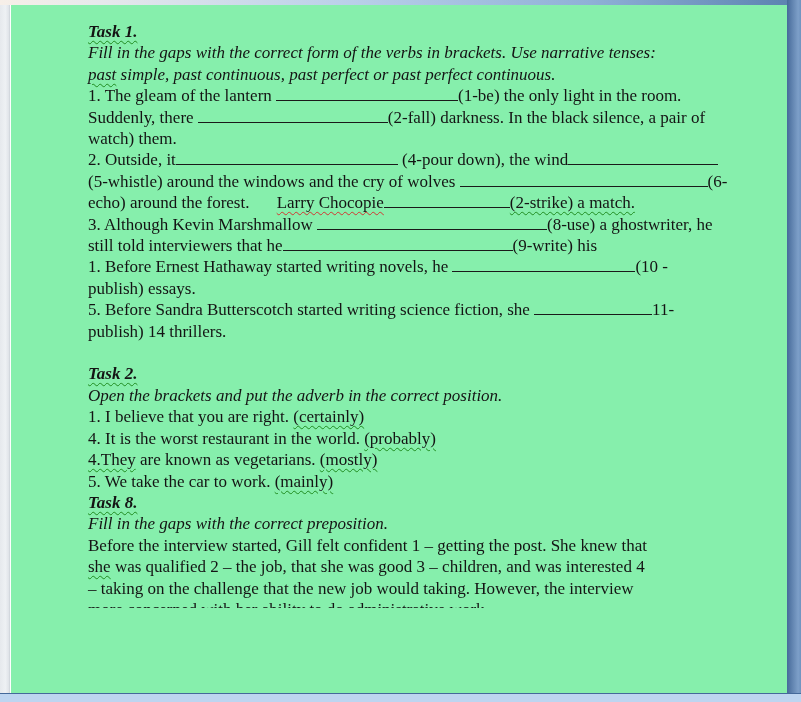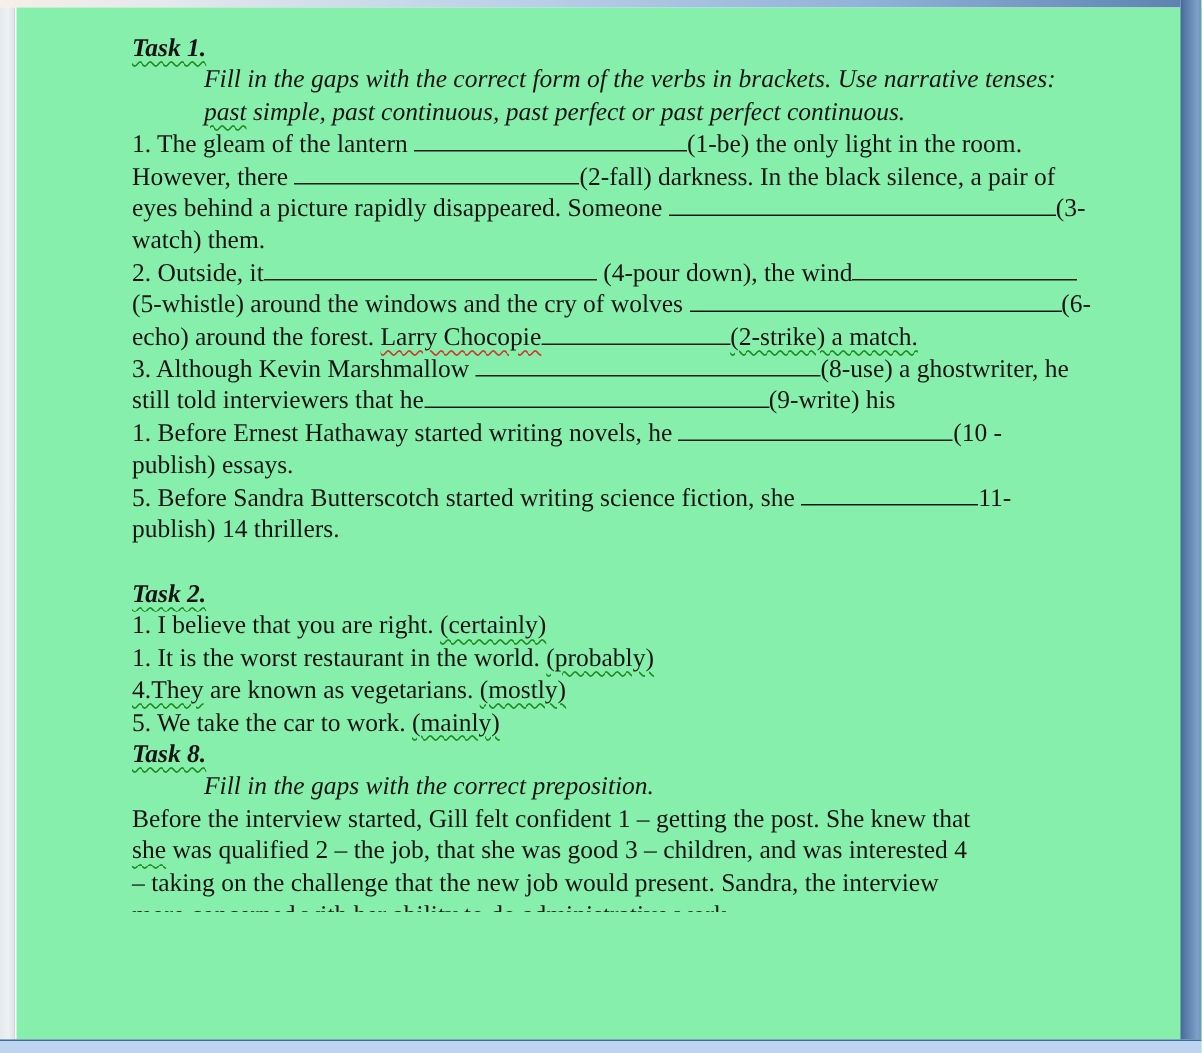--- a/index.html
+++ b/index.html
@@ -31,69 +31,70 @@
   .page {
     position:absolute; top:5px; left:11px; width:775px; height:688px;
     background:#86efac; overflow:hidden;padding-left:32px;
   }
   .doc {
     position:absolute; top:16px; left:77px; width:690px;
     font-size:17px; line-height:21.4px; color:#141414;
   }
   .line { white-space:nowrap; }
   .line.heading { font-weight:bold; font-style:italic; }
-  .line.italic { font-style:italic;margin-left:48px; }
+  .line.italic { font-style:italic; }
   .blank-line { height:21.4px; }
   .cut-line { height:9px; overflow:hidden; }
   .wavy-green {
     text-decoration-line:underline; text-decoration-style:wavy;
     text-decoration-color:#1f8b1f; text-decoration-thickness:1px;
     text-underline-offset:3px;
   }
   .wavy-red {
     text-decoration-line:underline; text-decoration-style:wavy;
     text-decoration-color:#d23430; text-decoration-thickness:1px;
     text-underline-offset:3px;
+    margin-left:23px;
   }
   .blank {
     display:inline-block; height:13px;
     border-bottom:1px solid #1a1a1a;
   }
 </style>
 </head>
 <body>
 
 <div class="top-bar"></div>
 <div class="left-strip"></div>
 <div class="page">
   <div class="doc" id="doc-content">
       <div class="line heading"><span class="wavy-green">Task 1.</span></div>
       <div class="line italic"><span>Fill in the gaps with the correct form of the verbs in brackets. Use narrative tenses:</span></div>
       <div class="line italic"><span class="wavy-green">past</span><span> simple, past continuous, past perfect or past perfect continuous.</span></div>
       <div class="line"><span>1. The gleam of the lantern </span><span class="blank" style="width: 182px;"></span><span>(1-be) the only light in the room.</span></div>
-      <div class="line"><span>However, there </span><span class="blank" style="width: 190px;"></span><span>(2-fall) darkness. In the black silence, a pair of</span></div>
-      <div class="line"><span>eyes behind a picture rapidly disappeared. Someone </span><span class="blank" style="width: 258px;"></span><span>(3-</span></div>
+      <div class="line"><span>Suddenly, there </span><span class="blank" style="width: 190px;"></span><span>(2-fall) darkness. In the black silence, a pair of</span></div>
       <div class="line"><span>watch) them.</span></div>
       <div class="line"><span>2. Outside, it</span><span class="blank" style="width: 222px;"></span><span> (4-pour down), the wind</span><span class="blank" style="width: 150px;"></span></div>
       <div class="line"><span>(5-whistle) around the windows and the cry of wolves </span><span class="blank" style="width: 248px;"></span><span>(6-</span></div>
       <div class="line"><span>echo) around the forest. </span><span class="wavy-red">Larry Chocopie</span><span class="blank" style="width: 126px;"></span><span class="wavy-green">(2-strike) a match.</span></div>
       <div class="line"><span>3. Although Kevin Marshmallow </span><span class="blank" style="width: 230px;"></span><span>(8-use) a ghostwriter, he</span></div>
       <div class="line"><span>still told interviewers that he</span><span class="blank" style="width: 230px;"></span><span>(9-write) his</span></div>
       <div class="line"><span>1. Before Ernest Hathaway started writing novels, he </span><span class="blank" style="width: 183px;"></span><span>(10 -</span></div>
       <div class="line"><span>publish) essays.</span></div>
       <div class="line"><span>5. Before Sandra Butterscotch started writing science fiction, she </span><span class="blank" style="width: 118px;"></span><span>11-</span></div>
       <div class="line"><span>publish) 14 thrillers.</span></div>
       <div class="line blank-line"></div>
       <div class="line heading"><span class="wavy-green">Task 2.</span></div>
+      <div class="line italic"><span>Open the brackets and put the adverb in the correct position.</span></div>
       <div class="line"><span>1. I believe that you are right. </span><span class="wavy-green">(certainly)</span></div>
-      <div class="line"><span>1. It is the worst restaurant in the world. </span><span class="wavy-green">(probably)</span></div>
+      <div class="line"><span>4. It is the worst restaurant in the world. </span><span class="wavy-green">(probably)</span></div>
       <div class="line"><span class="wavy-green">4.They</span><span> are known as vegetarians. </span><span class="wavy-green">(mostly)</span></div>
       <div class="line"><span>5. We take the car to work. </span><span class="wavy-green">(mainly)</span></div>
       <div class="line heading"><span class="wavy-green">Task 8.</span></div>
       <div class="line italic"><span>Fill in the gaps with the correct preposition.</span></div>
       <div class="line"><span>Before the interview started, Gill felt confident 1 – getting the post. She knew that</span></div>
       <div class="line"><span class="wavy-green">she</span><span> was qualified 2 – the job, that she was good 3 – children, and was interested 4</span></div>
-      <div class="line"><span>– taking on the challenge that the new job would present. Sandra, the interview</span></div>
+      <div class="line"><span>– taking on the challenge that the new job would taking. However, the interview</span></div>
       <div class="line cut-line"><span>more concerned with her ability to do administrative work.</span></div>
     </div>
 </div>
 <div class="right-bar"></div>
 <div class="bottom-bar"></div>
 
 </body></html>

